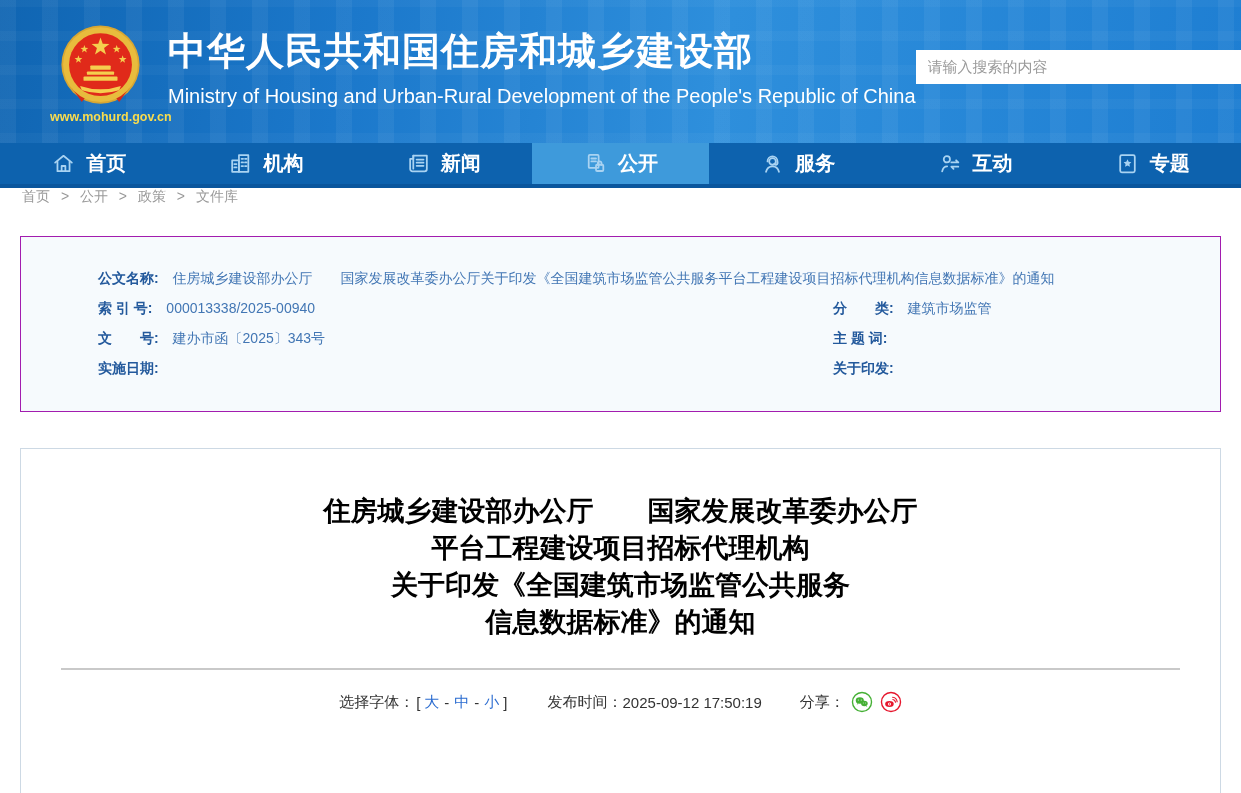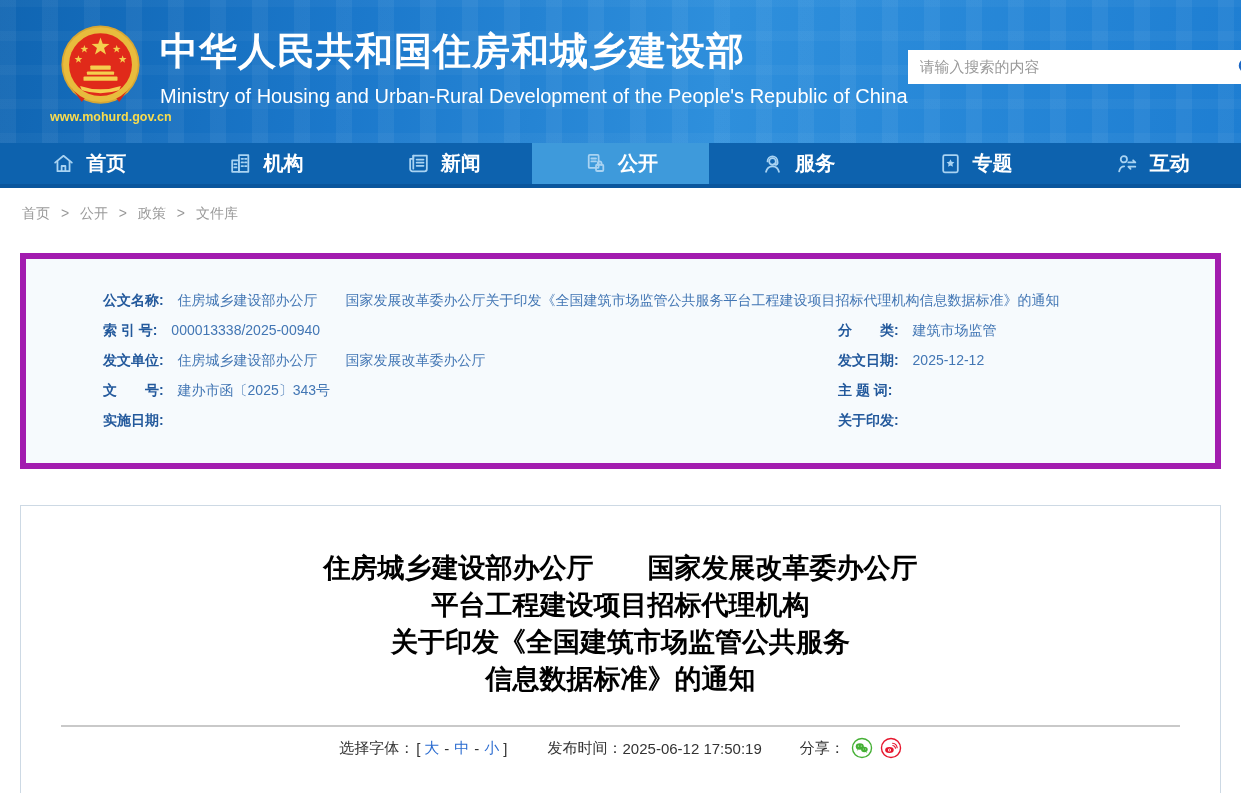--- a/index.html
+++ b/index.html
@@ -10,56 +10,56 @@
   .banner { height: 143px; position: relative;
     background: linear-gradient(100deg, #1065b2 0%, #1b78cb 28%, #2e8fdc 58%, #1e7ed2 100%); }
   .banner-texture { position: absolute; inset: 0; pointer-events: none;
     background: repeating-linear-gradient(90deg, rgba(255,255,255,0.05) 0 16px, transparent 16px 42px),
                 repeating-linear-gradient(0deg, rgba(255,255,255,0.03) 0 10px, transparent 10px 34px); }
   .banner-inner { position: relative; display: flex; align-items: center; height: 100%;
     padding: 0 28px 0 50px; }
   .logo-block { width: 100px; flex: none; margin-top: 4px; }
   .emblem { width: 85px; height: 85px; display: block; margin: 0 auto; }
   .site-url { color: #f9dc4e; font-size: 12.5px; font-weight: bold; margin-top: 2px; white-space: nowrap; }
-  .title-block { margin-left: 10px; flex: 1; color: #fff; margin-top: -10px; }
+  .title-block { margin-left: 18px; flex: 1; color: #fff; margin-top: -10px; }
   .site-title { font-size: 38px; font-weight: bold; letter-spacing: 1px; white-space: nowrap; }
   .site-subtitle { font-size: 20px; margin-top: 8px; white-space: nowrap; }
   .search-box { width: 362px; height: 34px; background: #fff; display: flex; align-items: center;
     padding: 0 12px; flex: none; margin-top: -10px; }
   .search-input { flex: 1; border: none; outline: none; font-size: 15px; color: #333; background: transparent; }
   .search-input::placeholder { color: #9a9a9a; }
   .search-btn { border: none; background: none; cursor: pointer; display: flex; align-items: center; padding: 0; }
 
   
   .mainnav { height: 45px; background: #0d62ae; display: flex; border-bottom: 4px solid #0a569d; }
   .nav-item { flex: 1; display: flex; align-items: center; justify-content: center; gap: 10px;
     color: #fff; font-size: 20px; font-weight: bold; text-decoration: none; cursor: pointer; }
   .nav-item .nav-icon { color: #a9d3f2; display: flex; }
   .nav-item.active { background: #3e9adb; }
 
   
-  .breadcrumb { padding: 17px 0 0 22px; font-size: 14px; color: #999; }
+  .breadcrumb { padding: 0 0 0 22px; font-size: 14px; color: #999; }
   .breadcrumb a { color: #999; text-decoration: none; cursor: pointer; }
   .breadcrumb .sep { margin: 0 7px; color: #999; }
 
   
-  .meta-panel { margin: 30px 20px 0; border: 6px solid #a21caf; background: #f6fafd;
+  .meta-panel { margin: 30px 20px 0; border: 1px solid #a21caf; background: #f6fafd;
     padding: 26px 20px 28px 77px; font-size: 14px; }
   .meta-row { line-height: 30px; white-space: nowrap; }
   .meta-grid { display: flex; }
   .meta-cell-left { width: 735px; flex: none; }
   .meta-label { font-weight: bold; color: #23599c; }
   .meta-value { color: #4276b4; margin-left: 10px; }
 
   
   .article-box { margin: 36px 20px 0; border: 1px solid #cdd9e4; background: #fff; height: 640px; }
   .doc-title { margin: 44px 60px 0; text-align: center; font-size: 27px; font-weight: bold;
     color: #000; line-height: 37px; }
   .article-divider { margin: 27px 40px 0; border-top: 2px solid #c9c9c9; }
-  .article-toolbar { margin-top: 10px; display: flex; justify-content: center; align-items: center;
+  .article-toolbar { margin-top: 21px; display: flex; justify-content: center; align-items: center;
     font-size: 15px; color: #333; }
   .tb-label { color: #333; }
   .bracket { margin: 0 2px; color: #333; }
   .font-size-link { color: #2b6cd0; text-decoration: none; cursor: pointer; margin: 0 2px; }
   .dash { color: #333; margin: 0 3px; }
   .tb-group { display: flex; align-items: center; }
   .tb-gap { margin-left: 38px; }
   .share-icons { display: flex; align-items: center; gap: 7px; margin-left: 6px; }
   .share-btn { border: none; background: none; padding: 0; cursor: pointer; display: flex; }
 </style>
@@ -153,35 +153,35 @@
           <path d="M5.8 20c.8-3.3 3.3-5.2 6.2-5.2s5.4 1.9 6.2 5.2"></path>
         <path d="M7.2 10a4.8 4.8 0 0 1 9.6 0v1.6"></path>
           <path d="M16.8 11.6a1.6 1.6 0 0 1-3.1.6"></path>
       </svg>
       </span>
     <span>服务</span>
   </a>
   <a class="nav-item">
     <span class="nav-icon">
       <svg width="25" height="25" viewBox="0 0 24 24" fill="none" stroke="currentColor" stroke-width="1.7" stroke-linejoin="round" stroke-linecap="round">
-        <rect x="5" y="4" width="14" height="16.5" rx="1.5"></rect>
-        <path fill="currentColor" stroke="none" d="M12 8l1.15 2.35 2.6.35-1.9 1.8.5 2.55L12 13.8l-2.35 1.25.5-2.55-1.9-1.8 2.6-.35z"></path>
-      </svg>
-      </span>
-    <span>专题</span>
-  </a>
-  <a class="nav-item">
-    <span class="nav-icon">
-      <svg width="25" height="25" viewBox="0 0 24 24" fill="none" stroke="currentColor" stroke-width="1.7" stroke-linejoin="round" stroke-linecap="round">
         <circle cx="8.5" cy="8" r="3"></circle>
           <path d="M4 19.5c.6-3 2.4-4.8 4.8-4.8"></path>
         <path d="M12.8 11h6.7l-2.1-2.1M19.5 15h-6.7l2.1 2.1"></path>
       </svg>
       </span>
     <span>互动</span>
+  </a>
+  <a class="nav-item">
+    <span class="nav-icon">
+      <svg width="25" height="25" viewBox="0 0 24 24" fill="none" stroke="currentColor" stroke-width="1.7" stroke-linejoin="round" stroke-linecap="round">
+        <rect x="5" y="4" width="14" height="16.5" rx="1.5"></rect>
+        <path fill="currentColor" stroke="none" d="M12 8l1.15 2.35 2.6.35-1.9 1.8.5 2.55L12 13.8l-2.35 1.25.5-2.55-1.9-1.8 2.6-.35z"></path>
+      </svg>
+      </span>
+    <span>专题</span>
   </a>
 </nav>
 
 <div class="breadcrumb">
   <a>首页</a>
   <span class="sep">&gt;</span>
   <a>公开</a>
   <span class="sep">&gt;</span>
   <a>政策</a>
   <span class="sep">&gt;</span>
@@ -194,30 +194,20 @@
     <span class="meta-value">住房城乡建设部办公厅　　国家发展改革委办公厅关于印发《全国建筑市场监管公共服务平台工程建设项目招标代理机构信息数据标准》的通知</span>
   </div>
   <div class="meta-row meta-grid">
     <div class="meta-cell-left">
       <span class="meta-label">索 引 号:</span>
       <span class="meta-value">000013338/2025-00940</span>
     </div>
     <div>
       <span class="meta-label">分　　类:</span>
       <span class="meta-value">建筑市场监管</span>
-    </div>
-  </div>
-  <div class="meta-row meta-grid">
-    <div class="meta-cell-left">
-      <span class="meta-label">发文单位:</span>
-      <span class="meta-value">住房城乡建设部办公厅　　国家发展改革委办公厅</span>
-    </div>
-    <div>
-      <span class="meta-label">发文日期:</span>
-      <span class="meta-value">2025-12-12</span>
     </div>
   </div>
   <div class="meta-row meta-grid">
     <div class="meta-cell-left">
       <span class="meta-label">文　　号:</span>
       <span class="meta-value">建办市函〔2025〕343号</span>
     </div>
     <div>
       <span class="meta-label">主 题 词:</span>
       <span class="meta-value"></span>
@@ -249,21 +239,21 @@
       <span class="bracket">[</span>
       <a class="font-size-link">大</a>
       <span class="dash">-</span>
       <a class="font-size-link">中</a>
       <span class="dash">-</span>
       <a class="font-size-link">小</a>
       <span class="bracket">]</span>
     </div>
     <div class="tb-group tb-gap">
       <span>发布时间：</span>
-      <span>2025-06-12 17:50:19</span>
+      <span>2025-09-12 17:50:19</span>
     </div>
     <div class="tb-group tb-gap">
       <span>分享：</span>
       <span class="share-icons">
         <button class="share-btn">
           <svg width="22" height="22" viewBox="0 0 24 24">
             <circle cx="12" cy="12" r="10.4" fill="#fff" stroke="#45b035" stroke-width="1.5"></circle>
             <ellipse cx="9.6" cy="10.4" rx="4.4" ry="3.5" fill="#45b035"></ellipse>
             <path d="M7.4 13.2l-1.2 1.6 2-0.7z" fill="#45b035"></path>
             <ellipse cx="14.6" cy="13.6" rx="3.6" ry="2.9" fill="#45b035"></ellipse>

